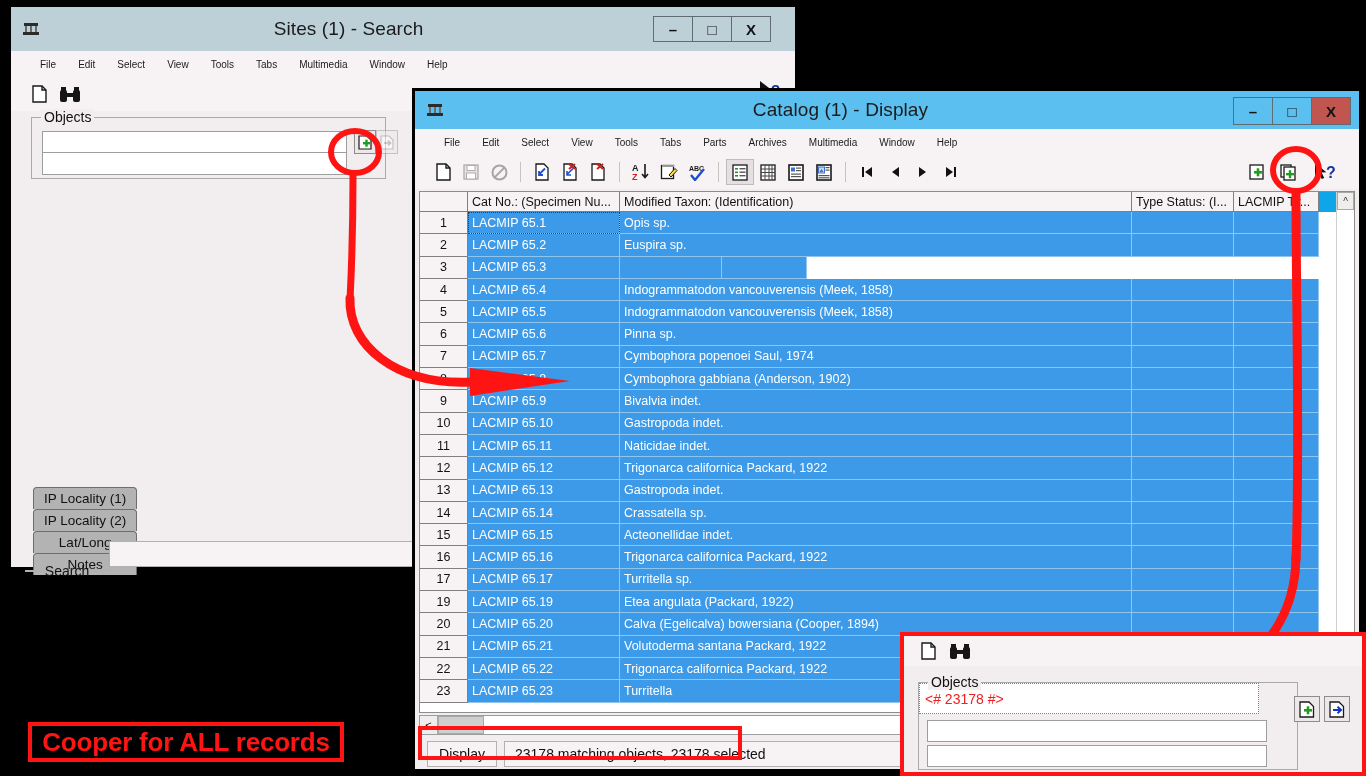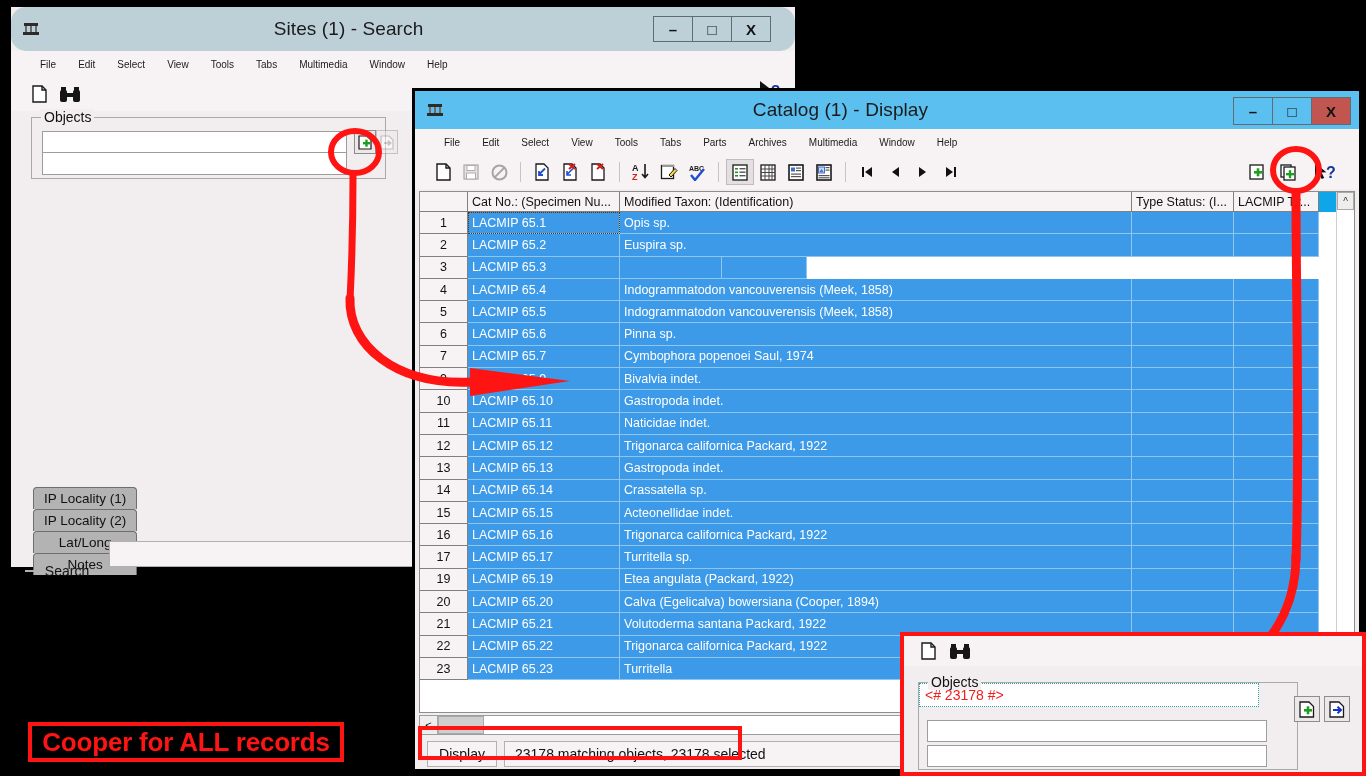--- a/index.html
+++ b/index.html
@@ -79,21 +79,21 @@
     background:#f2edee; padding: 0 3px;
     font-size:14px; color:#111;
   }
 
   
   #sites-window {
     left: 8px; top: 4px; width: 790px; height: 566px;
     border: 3px solid #000;
     background: #f2edee;
   }
-  #sites-window .titlebar { background:#bdd0d8; height:44px;border-radius:15px; }
+  #sites-window .titlebar { background:#bdd0d8; height:44px; }
   #sites-window .wbtns { margin-right: 24px; }
   #sites-window .wbtn { background:#bdd0d8; height:26px; }
 
   #sites-objects-box { left:20px; top:110px; width:355px; height:62px; }
   .field-white {
     position:absolute; background:#fff;
     border:1px solid #9d9d9d;
   }
   #sites-inp1 { left:10px; top:13px; width:305px; height:22px; }
   #sites-inp2 { left:10px; top:35px; width:305px; height:22px; border-top:none;}
@@ -216,21 +216,21 @@
   
   #mini-search {
     position:absolute; left:900px; top:632px; width:466px; height:144px;
     background:#f2edee;
     border:4px solid #ff1414;
     z-index: 40;
   }
   #mini-search .toolbar { height:28px; padding-left:10px; background:#f7f3f4;}
   #mini-objects-box { left:14px; top:46px; width:380px; height:88px; }
   #mini-inp1 {
-    left:8px; top:13px; width:340px; height:24px;
+    left:8px; top:13px; width:340px; height:31px;
     background:#fff; border:1px dotted #2aa6a0;
     display:flex; align-items:center; padding-left:5px;
     color:#f02020; font-size:14px;
   }
   #mini-inp2 { left:8px; top:37px; width:340px; height:22px; }
   #mini-inp3 { left:8px; top:62px; width:340px; height:22px; }
 
   
   .anno { position:absolute; pointer-events:none; }
   #anno-label {
@@ -601,20 +601,27 @@
             <div class="gr-cell c-lac"></div>
           </div>
           <div class="grid-row">
             <div class="gr-num">7</div>
             <div class="gr-cell c-cat">LACMIP 65.7</div>
             <div class="gr-cell c-tax">Cymbophora popenoei Saul, 1974</div>
             <div class="gr-cell c-type"></div>
             <div class="gr-cell c-lac"></div>
           </div>
           <div class="grid-row">
+            <div class="gr-num">8</div>
+            <div class="gr-cell c-cat">LACMIP 65.8</div>
+            <div class="gr-cell c-tax">Cymbophora gabbiana (Anderson, 1902)</div>
+            <div class="gr-cell c-type"></div>
+            <div class="gr-cell c-lac"></div>
+          </div>
+          <div class="grid-row">
             <div class="gr-num">9</div>
             <div class="gr-cell c-cat">LACMIP 65.9</div>
             <div class="gr-cell c-tax">Bivalvia indet.</div>
             <div class="gr-cell c-type"></div>
             <div class="gr-cell c-lac"></div>
           </div>
           <div class="grid-row">
             <div class="gr-num">10</div>
             <div class="gr-cell c-cat">LACMIP 65.10</div>
             <div class="gr-cell c-tax">Gastropoda indet.</div>

